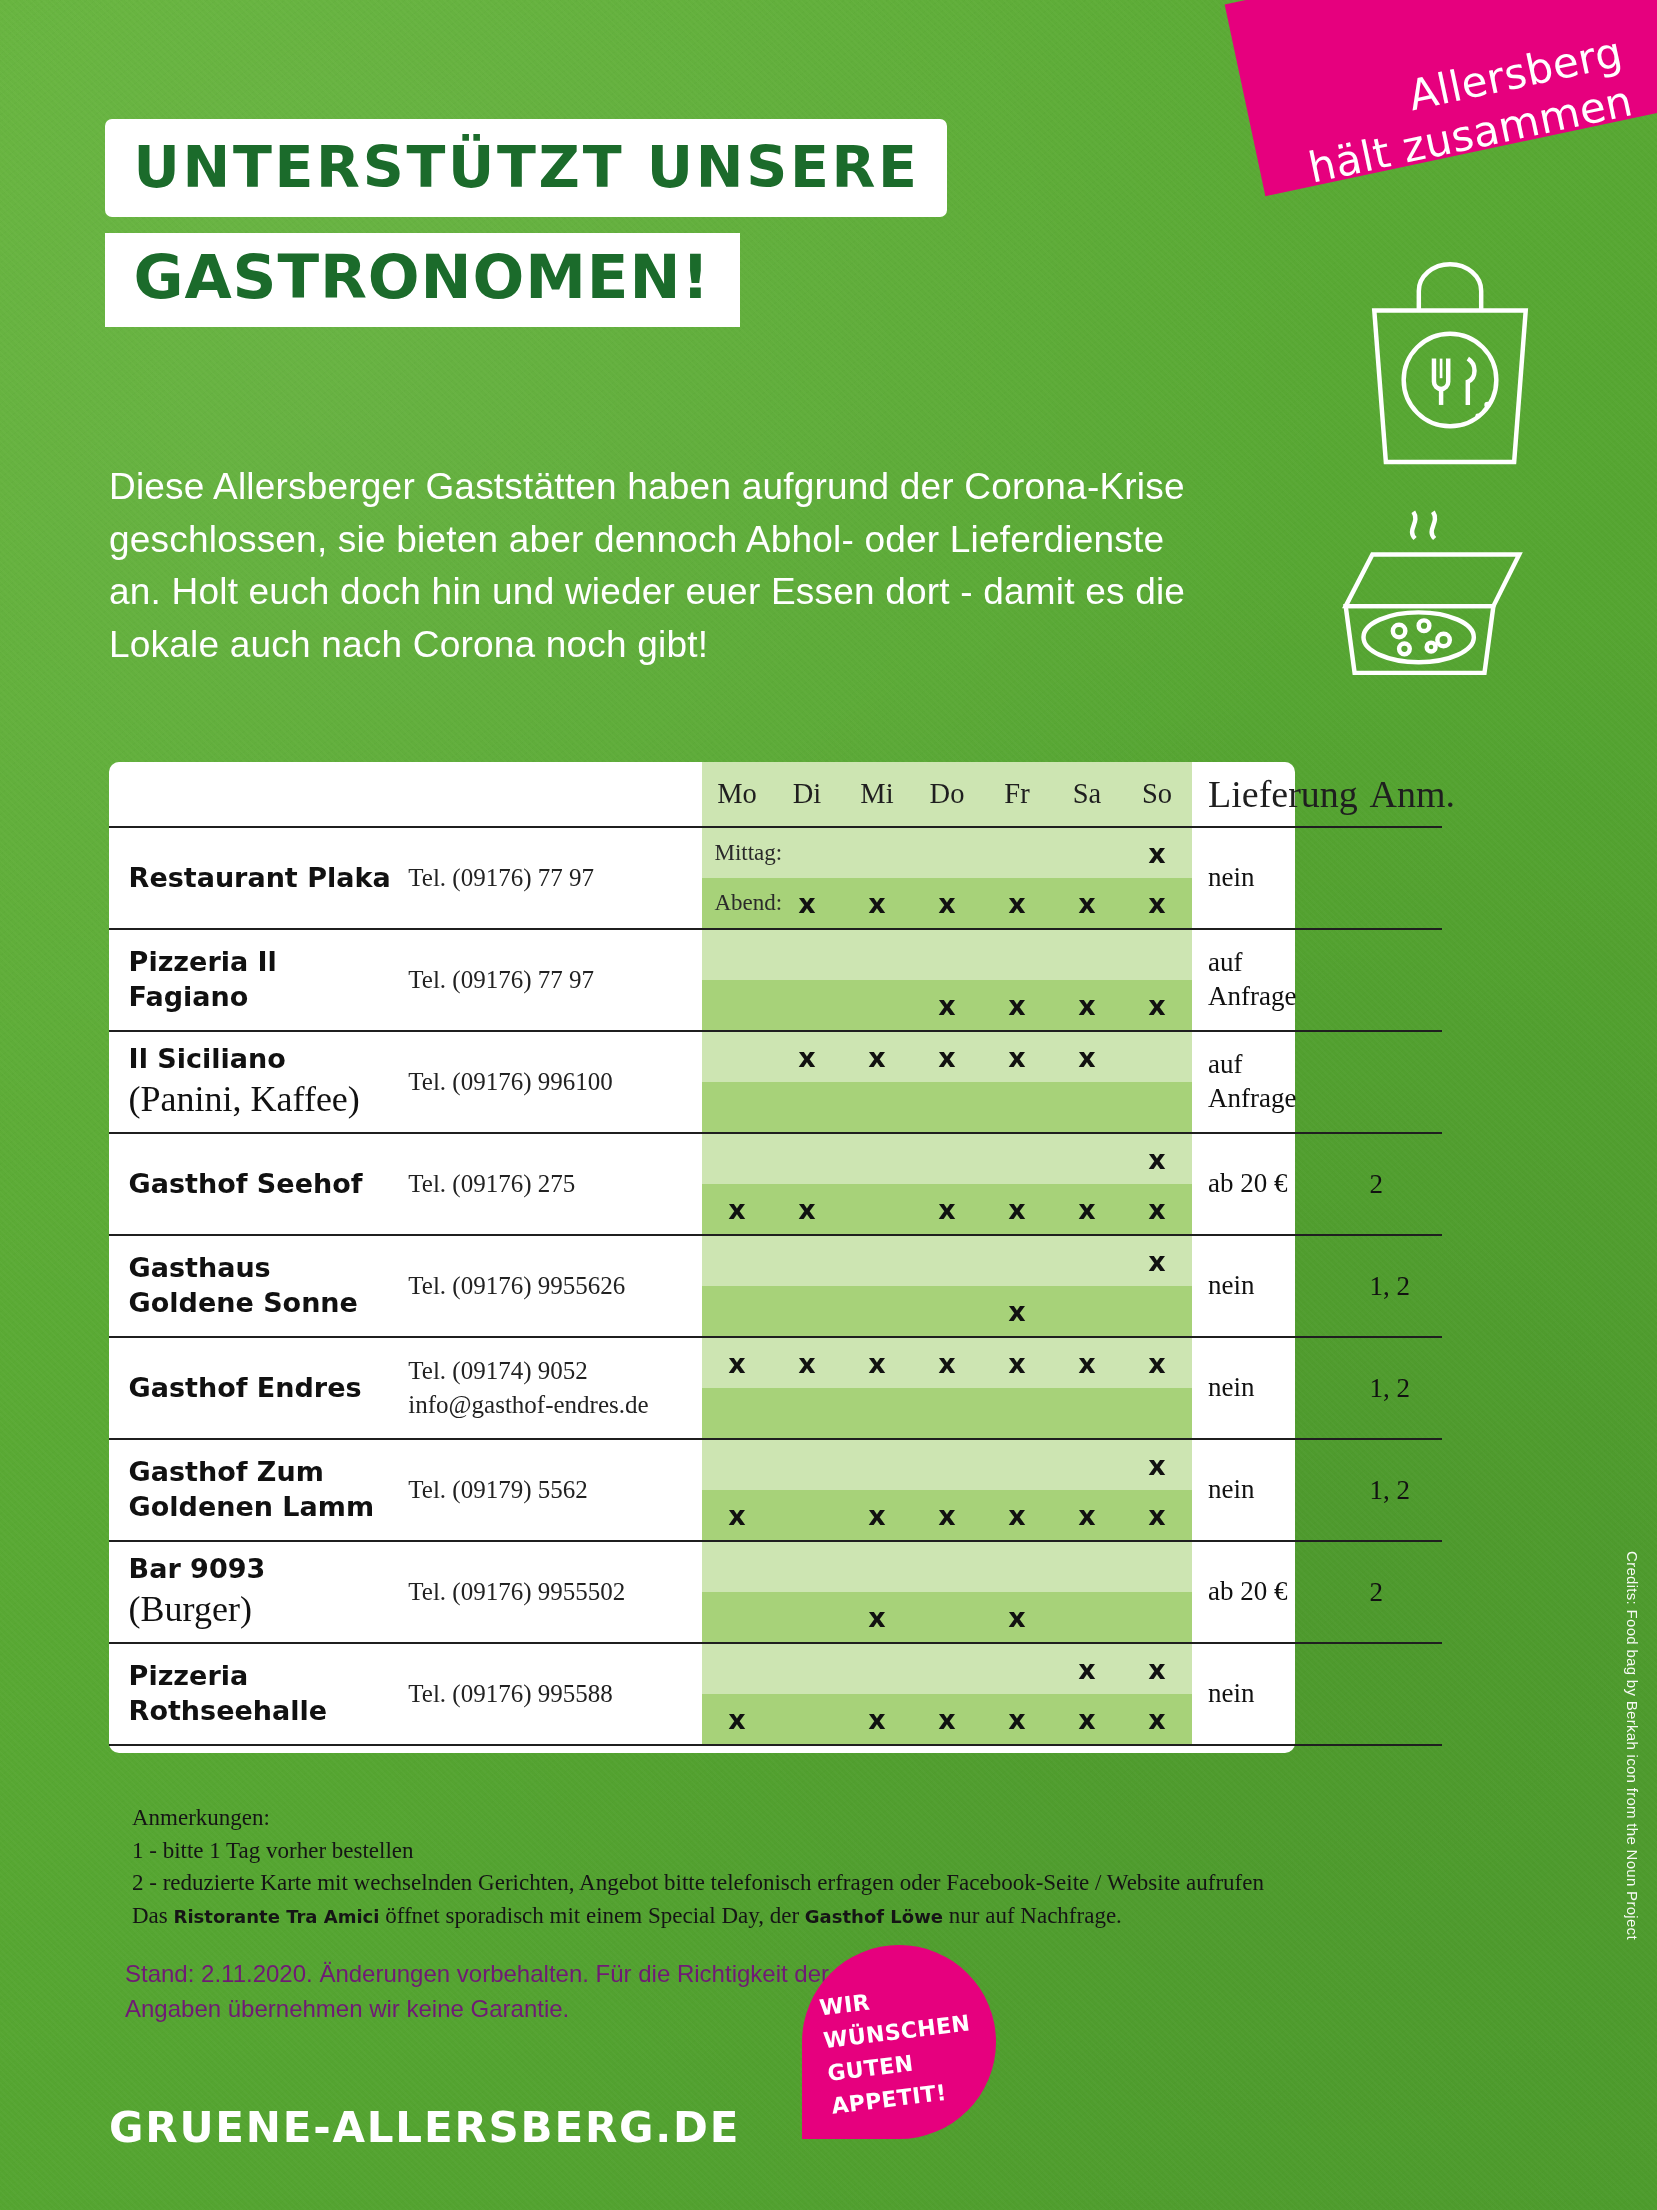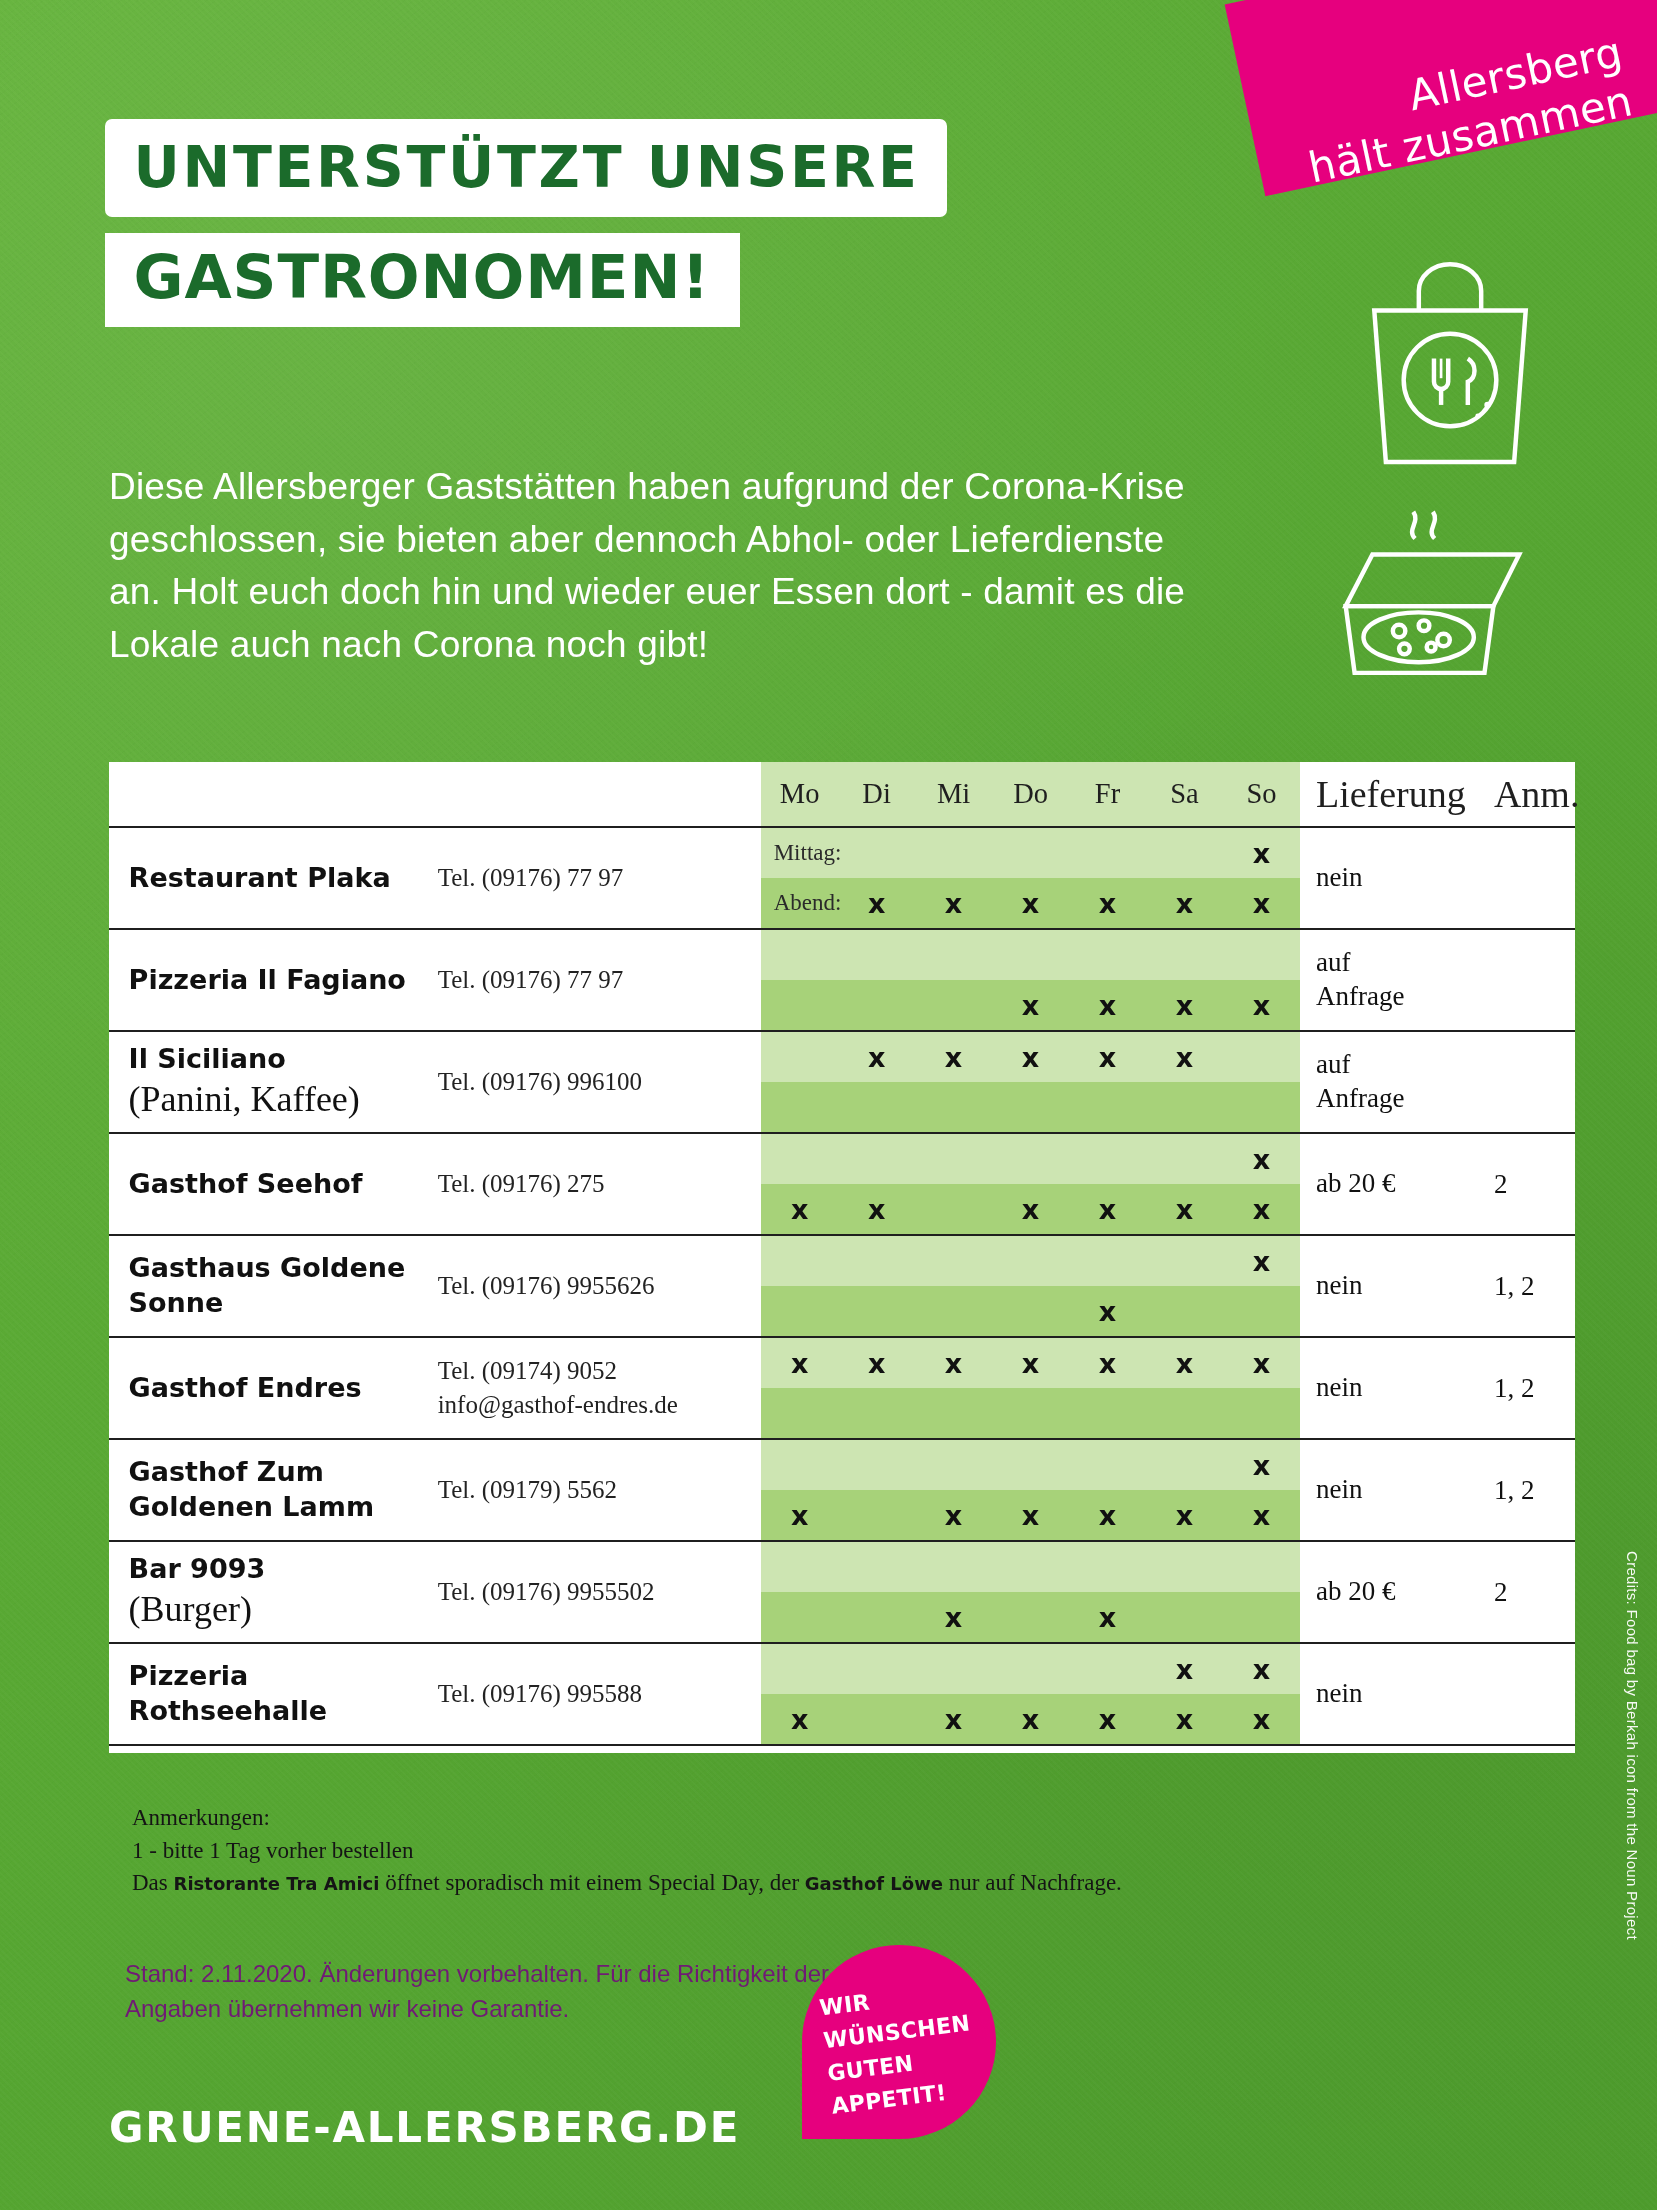--- a/index.html
+++ b/index.html
@@ -113,23 +113,24 @@
     top: 499px;
     width: 218px;
     height: 192px;
   }
 
   
   .card {
     position: absolute;
     left: 109px;
     top: 762px;
-    width: 1466px;
+    width: 1186px;
     background: #ffffff;
     padding: 0;
+    border-radius: 10px;
   }
   table.sched {
     border-collapse: collapse;
     width: 100%;
     table-layout: fixed;
   }
   table.sched td, table.sched th {
     padding: 0;
     vertical-align: middle;
   }
@@ -558,20 +559,21 @@
         <tr>
           <td colspan="11" style="border-top: 2.7px solid rgb(31, 31, 31); height: 7.1px;"></td>
         </tr>
       </tbody>
   </table>
 </div>
 
 <div class="notes">
   <div>Anmerkungen:</div>
   <div>1 - bitte 1 Tag vorher bestellen</div>
+  <div>2 - reduzierte Karte mit wechselnden Gerichten, Angebot bitte telefonisch erfragen oder Facebook-Seite / Website aufrufen</div>
   <div>
     <span>Das </span><b>Ristorante Tra Amici</b><span> öffnet sporadisch mit einem Special Day, der </span><b>Gasthof Löwe</b><span> nur auf Nachfrage.</span>
   </div>
 </div>
 
 <div class="stand">Stand: 2.11.2020. Änderungen vorbehalten. Für die Richtigkeit der Angaben übernehmen wir keine Garantie.</div>
 <div class="site">GRUENE-ALLERSBERG.DE</div>
 <div class="appetit">
   <div class="txt">
     <div>WIR</div>

